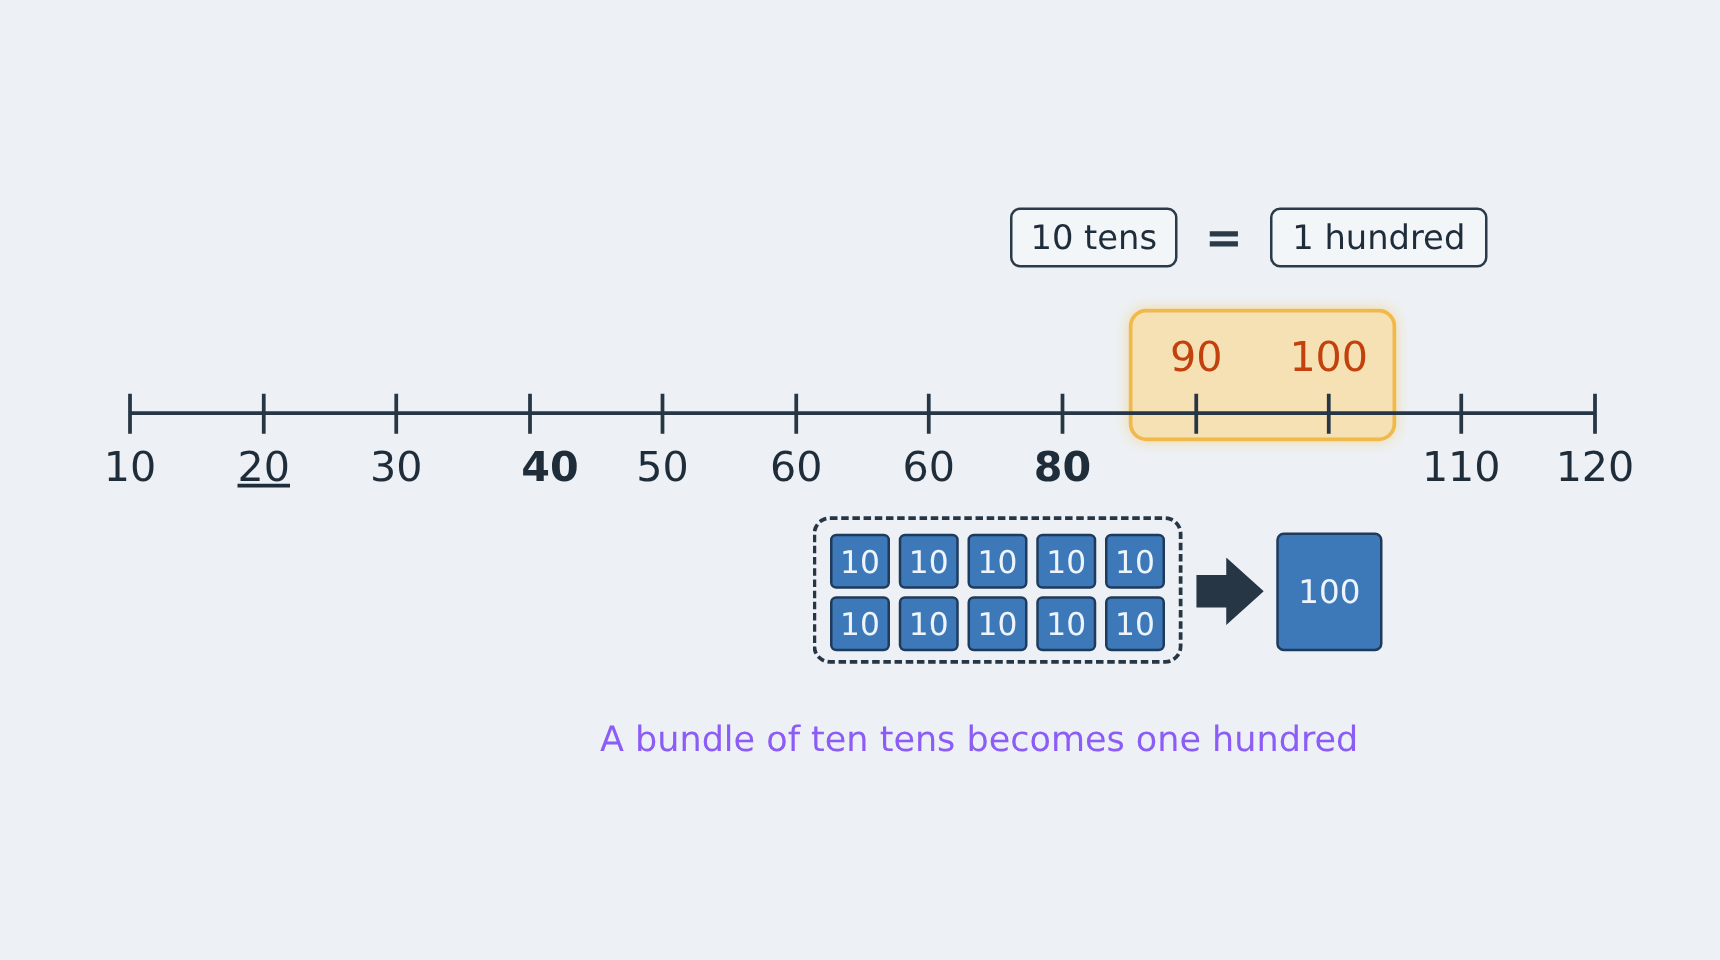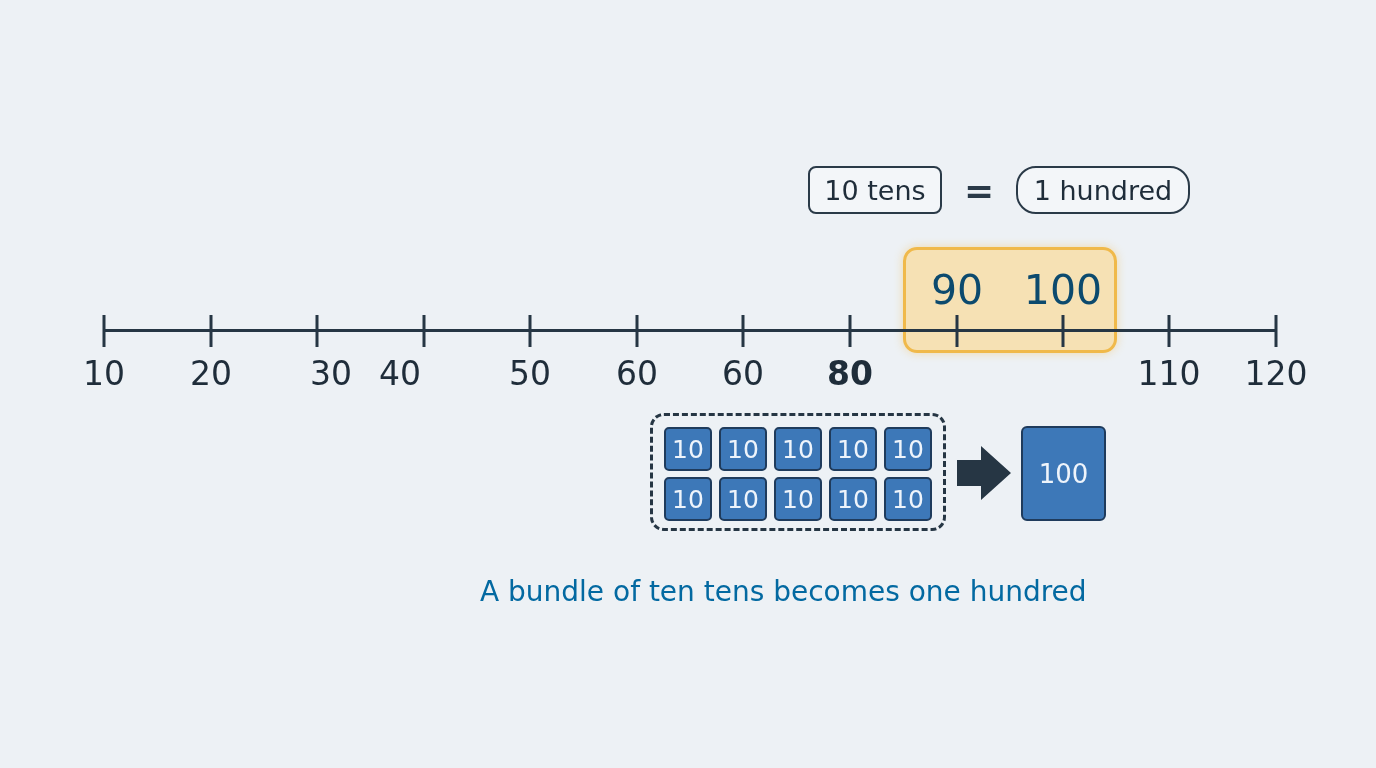--- a/index.html
+++ b/index.html
@@ -11,34 +11,34 @@
       position: relative;
     }
     .eq-box {
       position: absolute; top: 166px; height: 48px;
       border: 2px solid #2a3a48; border-radius: 8px;
       background: #f3f6f9;
       display: flex; align-items: center; justify-content: center;
       font-size: 27px; color: #1f2d3a; box-sizing: border-box;
     }
     #eq-left { left: 808px; width: 134px; }
-    #eq-right { left: 1016px; width: 174px; border-radius: 20px; }
+    #eq-right { left: 1016px; width: 174px; }
     #eq-sign {
       position: absolute; left: 962px; top: 168px; width: 34px; height: 44px;
       font-size: 36px; font-weight: bold; color: #2a3a48;
       display: flex; align-items: center; justify-content: center;
     }
     #highlight {
       position: absolute; left: 903px; top: 247px; width: 214px; height: 106px;
       border: 3px solid #f0b94a; border-radius: 14px; box-sizing: border-box;
       background: rgba(252, 215, 140, 0.62);
       box-shadow: 0 0 10px rgba(245, 190, 80, 0.45);
     }
     .hl-label {
-      position: absolute; top: 266px; font-size: 41px; color: #0c4a6e;
+      position: absolute; top: 266px; font-size: 33px; color: #c2410c;
       transform: translateX(-50%);
     }
     #axis-line {
       position: absolute; left: 104px; top: 329px; width: 1172px; height: 3px;
       background: #263644;
     }
     .tick {
       position: absolute; top: 315px; width: 3px; height: 32px; background: #263644;
       transform: translateX(-50%);
     }
@@ -59,21 +59,21 @@
       background: #3d78b8; border: 2px solid #1f3b5c; border-radius: 5px; box-sizing: border-box;
       color: #eef4fb; font-size: 25px; display: flex; align-items: center; justify-content: center;
     }
     #arrow { position: absolute; left: 957px; top: 446px; width: 54px; height: 54px; }
     #hundred-block {
       position: absolute; left: 1021px; top: 426px; width: 85px; height: 95px;
       background: #3d78b8; border: 2px solid #1f3b5c; border-radius: 6px; box-sizing: border-box;
       color: #eef4fb; font-size: 26px; display: flex; align-items: center; justify-content: center;
     }
     #caption {
-      position: absolute; left: 480px; top: 575px; font-size: 28px; color: #0369a1;
+      position: absolute; left: 480px; top: 575px; font-size: 28px; color: #8b5cf6;
       white-space: nowrap;
     }
   </style>
 </head>
 <body>
 
 <div id="eq-left" class="eq-box">
   <span>10 tens</span>
 </div>
 <div id="eq-sign">=</div>
@@ -109,25 +109,25 @@
 
 <div id="hundred-block">
   <span>100</span>
 </div>
 
 <div id="caption">A bundle of ten tens becomes one hundred</div>
 
 <div class="tick" style="left: 104px;"></div>
 <div class="tick-label" style="left: 104px;">10</div>
 <div class="tick" style="left: 211px;"></div>
-<div class="tick-label" style="left: 211px;">20</div>
+<div class="tick-label" style="left: 211px; text-decoration: underline;">20</div>
 <div class="tick" style="left: 317px;"></div>
-<div class="tick-label" style="left: 331px;">30</div>
+<div class="tick-label" style="left: 317px;">30</div>
 <div class="tick" style="left: 424px;"></div>
-<div class="tick-label" style="left: 400px;">40</div>
+<div class="tick-label" style="left: 440px; font-weight: bold;">40</div>
 <div class="tick" style="left: 530px;"></div>
 <div class="tick-label" style="left: 530px;">50</div>
 <div class="tick" style="left: 637px;"></div>
 <div class="tick-label" style="left: 637px; text-align: center;">60</div>
 <div class="tick" style="left: 743px;"></div>
 <div class="tick-label" style="left: 743px;">60</div>
 <div class="tick" style="left: 850px;"></div>
 <div class="tick-label" style="left: 850px; font-weight: bold;">80</div>
 <div class="tick" style="left: 957px;"></div>
 <div class="tick" style="left: 1063px;"></div>

